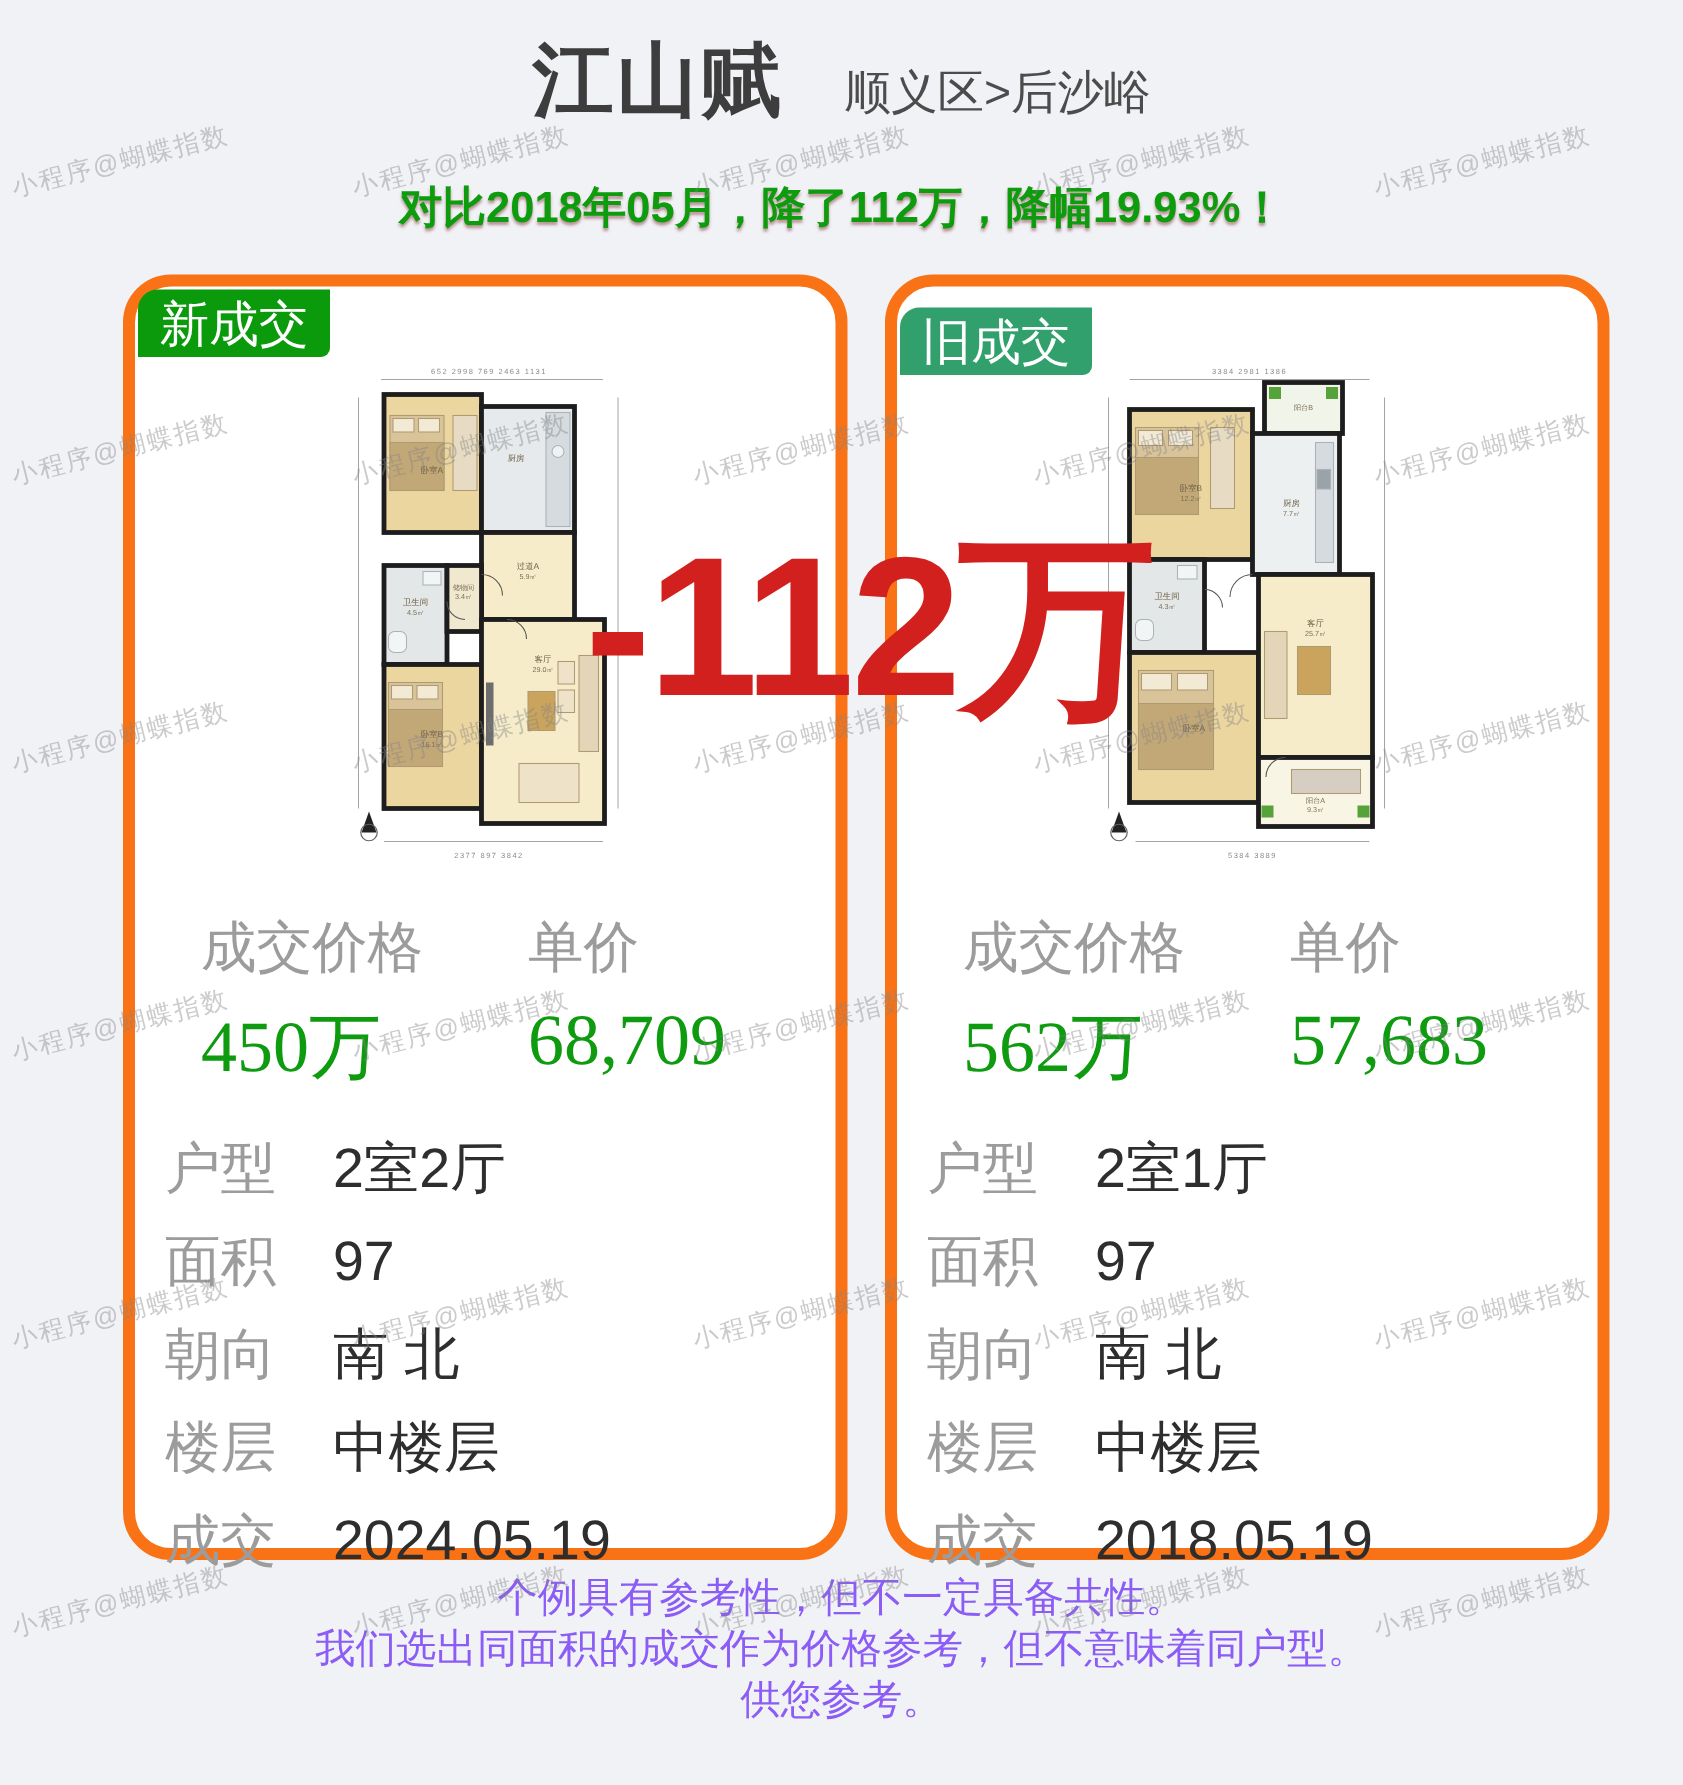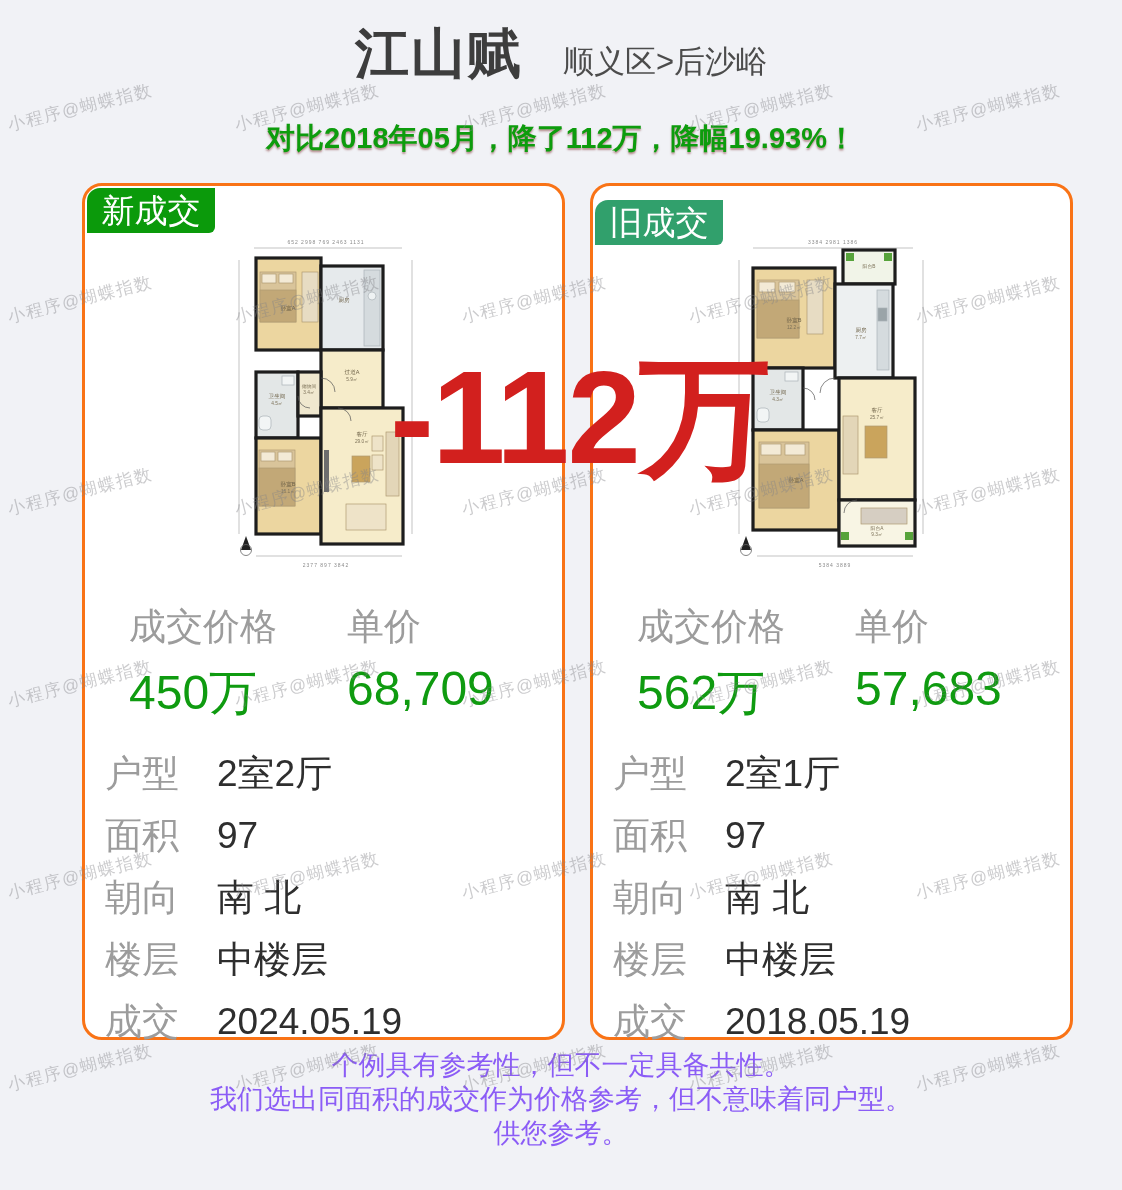--- a/index.html
+++ b/index.html
@@ -18,34 +18,34 @@
   .announcement{
     text-align:center;margin-top:28px;
     font-size:29px;font-weight:700;color:#0d9c0d;
     text-shadow:0 2px 2px rgba(130,50,50,0.5);
   }
 
   
   .cards{position:absolute;top:183px;left:82px;display:flex;gap:25px;z-index:1;}
   .card{
     width:483px;height:857px;box-sizing:border-box;
-    background:#ffffff;border:3px solid #f97316;border-radius:20px;
+    background:#ffffff;border:8px solid #f97316;border-radius:32px;
     position:relative;
   }
   .badge{
     position:absolute;top:2px;left:2px;width:128px;height:45px;
     line-height:45px;text-align:center;color:#ffffff;font-size:33px;
     border-radius:13px 0 6px 0;
   }
   .card-new .badge{background:#0b9a0b;}
   .card-old .badge{background:#31a06c;margin-top:12px;}
 
   .plan-wrap{margin-top:50px;height:340px;display:flex;justify-content:center;}
 
-  .price-row{display:flex;padding:26px 0 0 44px;}
+  .price-row{display:flex;padding:26px 0 0 44px;font-family:Liberation Serif, serif;}
   .pc1{width:218px;}
   .pc2{flex:1;}
   .price-label{font-size:37px;color:#9c9c9c;}
   .price-value{font-size:48px;color:#0f9b10;margin-top:9px;}
 
   .details{padding:18px 0 0 20px;}
   .detail-row{display:flex;height:62px;align-items:center;font-size:37px;}
   .detail-label{width:112px;color:#9c9c9c;}
   .detail-value{color:#2e2e2e;}
 

